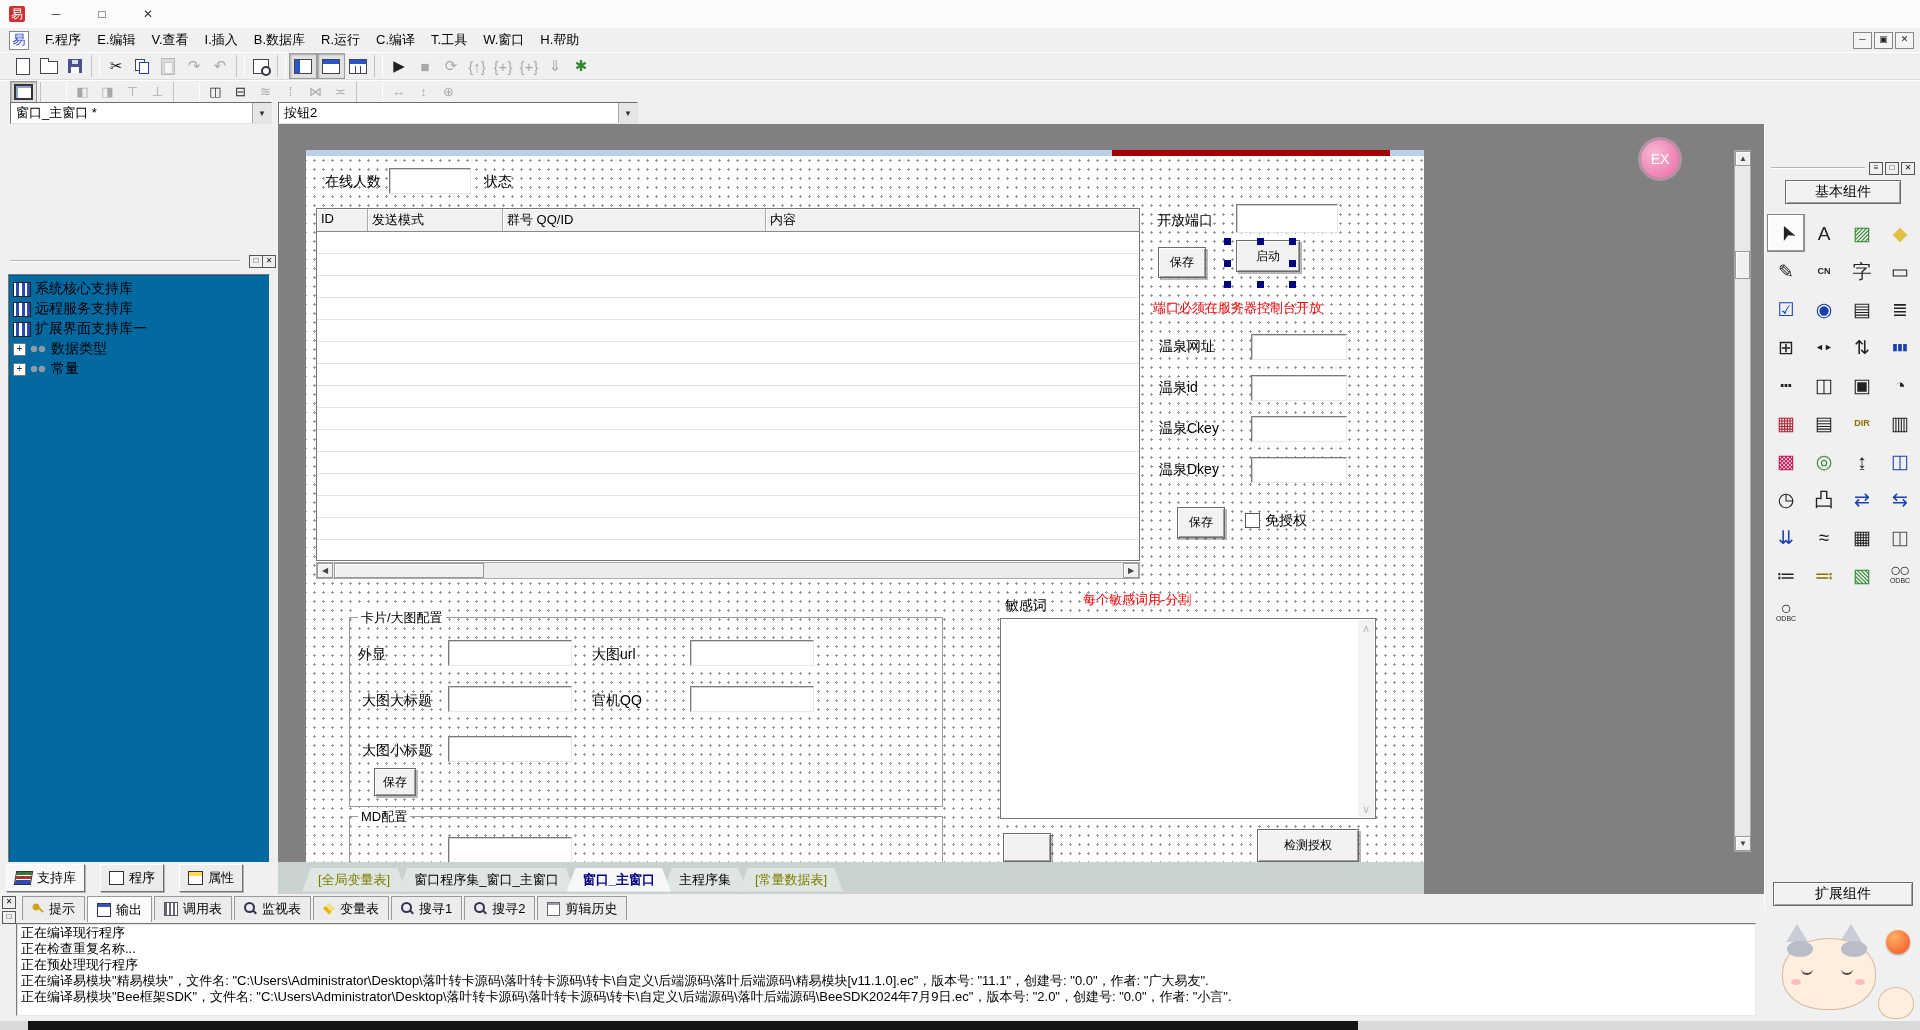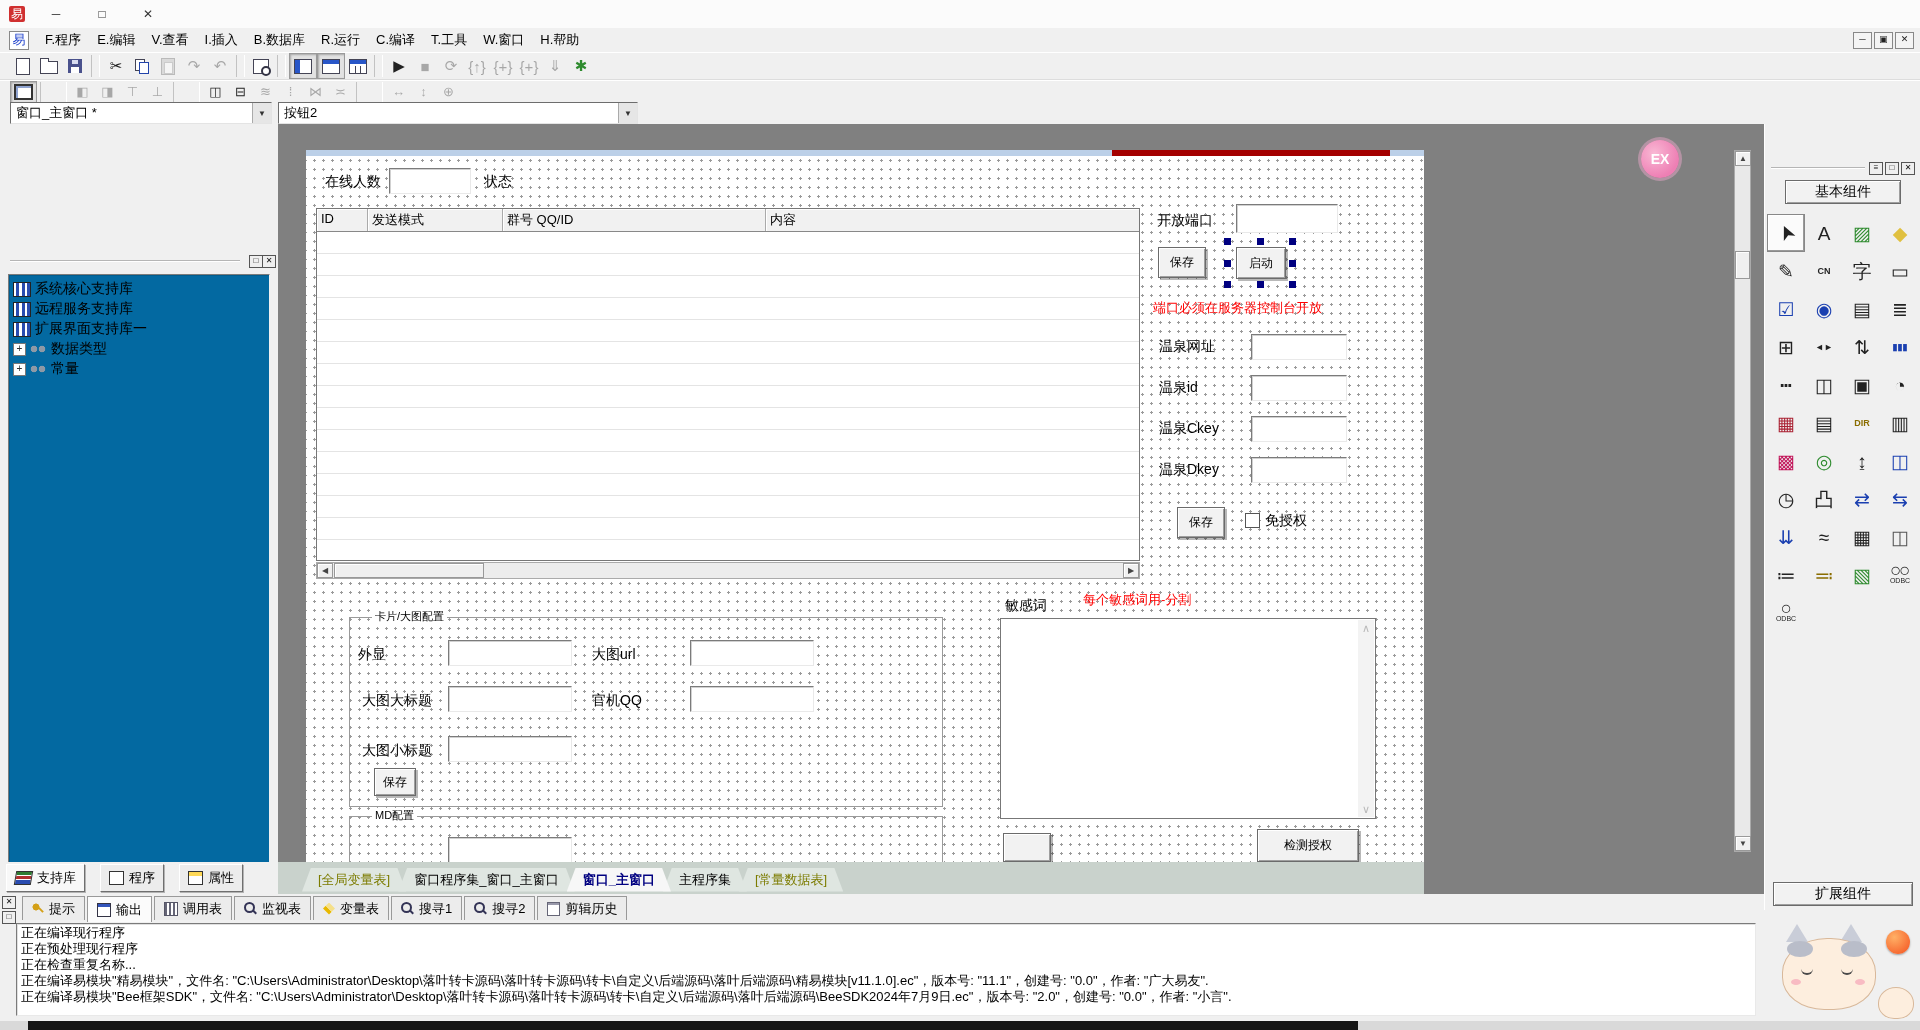--- a/index.html
+++ b/index.html
@@ -85,26 +85,26 @@
   .sbtn{position:absolute;width:16px;height:15px;background:#f0f0f0;border:1px solid #999;box-shadow:inset 1px 1px 0 #fff;font-size:8px;display:flex;align-items:center;justify-content:center;color:#444;box-sizing:border-box}
   .sthumb{position:absolute;background:#f0f0f0;border:1px solid #999;box-shadow:inset 1px 1px 0 #fff;box-sizing:border-box}
   .selwrap{position:absolute;left:918px;top:88px;width:72px;height:50px}
   .handle{position:absolute;width:7px;height:7px;background:#000080}
   .hsrows{position:absolute;left:853px;top:184px;width:200px;display:flex;flex-direction:column;gap:15px}
   .hsrow{display:flex;align-items:center;height:26px}
   .hsrow .hl{width:92px;font-size:14px}
   .hsrow .hi{width:94px;height:24px;background:#fff;border:1px solid;border-color:#7b7b7b #e9e9e9 #e9e9e9 #7b7b7b;box-shadow:inset 1px 1px 0 rgba(0,0,0,.18)}
   .cbox{position:absolute;width:13px;height:13px;background:#fff;border:1px solid #555}
   .groupbox{position:absolute;border:1px solid #9a9a9a;box-sizing:border-box}
-  .legend{position:absolute;top:-9px;left:22px;background:#fff;padding:0 3px;font-size:11px;white-space:nowrap}
+  .legend{position:absolute;top:-9px;left:8px;background:#fff;padding:0 3px;font-size:13px;white-space:nowrap}
   .bigedit{position:absolute;left:694px;top:468px;width:376px;height:201px;background:#fff;border:1px solid #777;box-sizing:border-box}
   .be-scroll{position:absolute;right:1px;top:1px;width:16px;height:197px;background:#f3f3f3}
   .be-ar{position:absolute;left:0;width:16px;height:16px;color:#b9b9b9;font-size:11px;text-align:center;line-height:16px}
   .vscroll{left:1734px;top:150px;width:17px;height:702px;background:#e9e9e9;border:1px solid #aaa;box-sizing:border-box}
-  .exbadge{left:1641px;top:140px;width:38px;height:38px;border-radius:50%;background:radial-gradient(circle at 35% 35%,#f9b8d4,#ee7fb4 70%);box-shadow:0 0 0 3px rgba(244,170,208,.45);color:#fff;font-weight:bold;font-size:14px;display:flex;align-items:center;justify-content:center}
+  .exbadge{left:1641px;top:140px;width:38px;height:38px;border-radius:50%;background:radial-gradient(circle at 35% 35%,#f9b8d4,#ee7fb4 70%);box-shadow:0 0 0 3px rgba(244,170,208,.45);color:#fff;font-weight:normal;font-size:14px;display:flex;align-items:center;justify-content:center}
   .canvas-topband{position:absolute;left:0;top:0;width:1118px;height:6px;background:#bcd0e8}
   .canvas-redseg{position:absolute;left:806px;top:0;width:278px;height:6px;background:#a40000}
 
   
   .palette{left:1764px;top:124px;width:156px;height:786px;background:#f0f0f0;border-left:1px solid #fff}
   .pal-groove{position:absolute;left:6px;top:43px;width:94px;border-top:1px solid #b5b5b5;border-bottom:1px solid #fff}
   .pal-title{position:absolute;left:20px;top:56px;width:116px;height:24px;background:#f2f2f2;border:1px solid #6b6b6b;box-shadow:inset 1px 1px 0 #fff,inset -1px -1px 0 #9f9f9f;display:flex;align-items:center;justify-content:center;font-size:14px;box-sizing:border-box}
   .pgrid{position:absolute;left:2px;top:90px;width:152px;display:grid;grid-template-columns:repeat(4,38px);grid-auto-rows:38px}
   .pcell{display:flex;flex-direction:column;align-items:center;justify-content:center;font-size:19px;color:#222;line-height:1}
   .pcell.sel{border:1px solid #888;background:#fbfbfb;box-shadow:inset -1px -1px 0 #999,inset 1px 1px 0 #fff}
@@ -423,21 +423,21 @@
     <div class="hscroll">
       <div class="sbtn" style="left:0;top:0">◀</div>
       <div class="sthumb" style="left:17px;top:0;width:150px;height:15px"></div>
       <div class="sbtn" style="left:806px;top:0">▶</div>
     </div>
 
     <div class="lbl" style="left:851px;top:62px">开放端口</div>
     <div class="tbox" style="left:930px;top:54px;width:100px;height:27px"></div>
     <div class="btn" style="left:852px;top:97px;width:48px;height:31px">保存</div>
     <div class="selwrap">
-      <div class="btn" style="left:12px;top:9px;width:50px;height:32px">启动</div>
+      <div class="btn" style="left:12px;top:2px;width:64px;height:32px">启动</div>
       <div class="handle" style="left:0;top:0"></div>
       <div class="handle" style="left:33px;top:0"></div>
       <div class="handle" style="left:65px;top:0"></div>
       <div class="handle" style="left:0;top:22px"></div>
       <div class="handle" style="left:65px;top:22px"></div>
       <div class="handle" style="left:0;top:43px"></div>
       <div class="handle" style="left:33px;top:43px"></div>
       <div class="handle" style="left:65px;top:43px"></div>
     </div>
     <div class="redtext" style="left:847px;top:149px">端口必须在服务器控制台开放</div>
@@ -805,23 +805,23 @@
         <div class="otab">
           <span class="oic ic-clip"></span>
           <span>剪辑历史</span>
         </div>
 
     </div>
     <div class="outtext">
 
         <div class="oline">正在编译现行程序</div>
 
+        <div class="oline">正在检查重复名称...</div>
+
         <div class="oline">正在预处理现行程序</div>
-
-        <div class="oline">正在检查重复名称...</div>
 
         <div class="oline">正在编译易模块"精易模块"，文件名: "C:\Users\Administrator\Desktop\落叶转卡源码\落叶转卡源码\转卡\自定义\后端源码\落叶后端源码\精易模块[v11.1.0].ec"，版本号: "11.1"，创建号: "0.0"，作者: "广大易友".</div>
 
         <div class="oline">正在编译易模块"Bee框架SDK"，文件名: "C:\Users\Administrator\Desktop\落叶转卡源码\落叶转卡源码\转卡\自定义\后端源码\落叶后端源码\BeeSDK2024年7月9日.ec"，版本号: "2.0"，创建号: "0.0"，作者: "小言".</div>
 
     </div>
   </div>
 
   <div class="abs catzone">
     <div class="cat-ear" style="left:22px;top:14px"></div>

